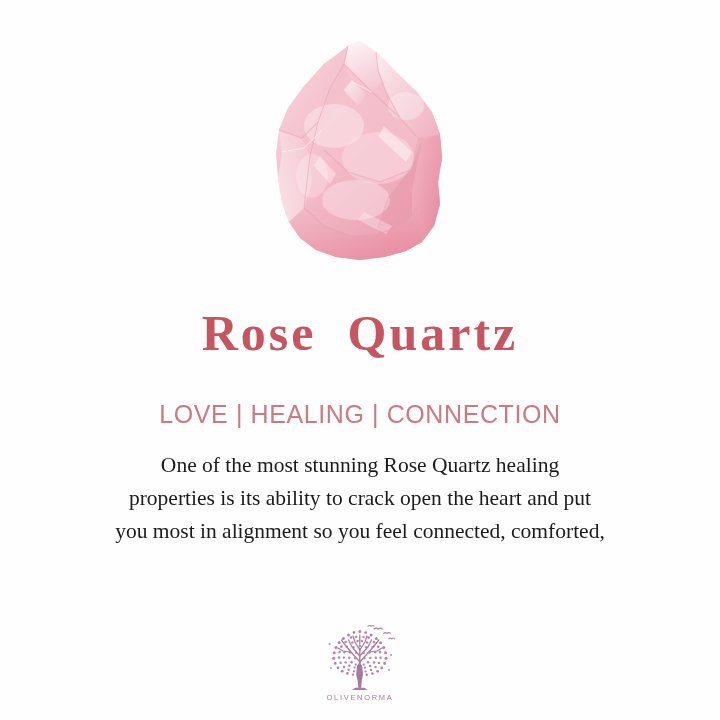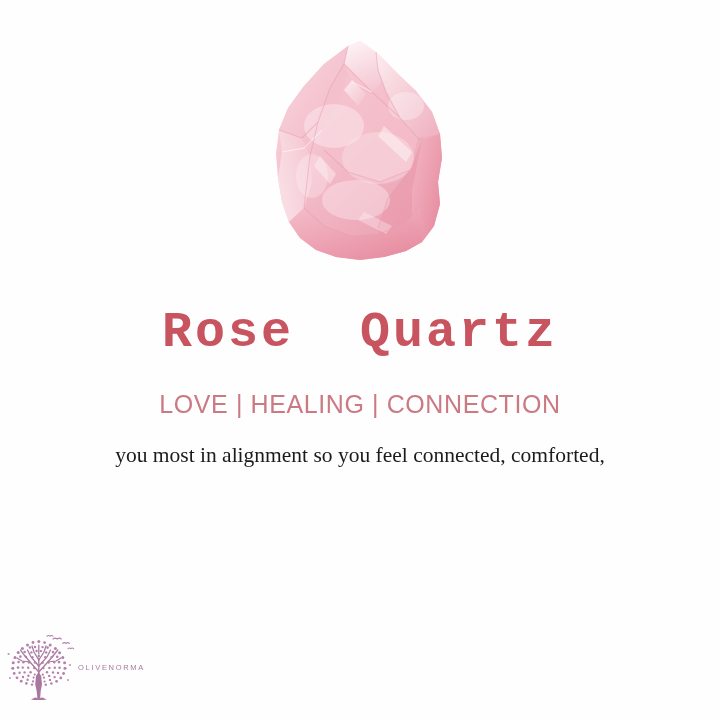--- a/index.html
+++ b/index.html
@@ -33,41 +33,41 @@
     align-items: flex-start;
     justify-content: center;
   }
   .crystal-svg {
     display: block;
     margin-top: 30px;
   }
 
   
   .title {
-    font-family: Liberation Mono, monospace;
+    font-family: Liberation Serif, serif;
     font-weight: bold;
     font-size: 50px;
     line-height: 1;
     color: #c8545f;
     letter-spacing: 3px;
     text-align: center;
     margin-top: 26px;
     white-space: pre;
   }
 
   
   .subtitle {
     font-family: "Liberation Sans", sans-serif;
     font-weight: 300;
     font-size: 25px;
     line-height: 1;
     color: #cb7a84;
     letter-spacing: 0.6px;
     text-align: center;
-    margin-top: 34px;
+    margin-top: 44px;
   }
 
   
   .body-copy {
     font-family: "Liberation Serif", serif;
     font-size: 21.5px;
     line-height: 33px;
     color: #1b1b1b;
     text-align: center;
     width: 668px;
@@ -78,21 +78,21 @@
     white-space: nowrap;
   }
 
   
   .logo-block {
     position: absolute;
     left: 0;
     right: 0;
     bottom: 18px;
     display: flex;
-    flex-direction: row;
+    flex-direction: column;
     align-items: center;
   }
   .logo-mark {
     display: block;
   }
   .logo-wordmark {
     font-family: "Liberation Sans", sans-serif;
     font-size: 7.5px;
     letter-spacing: 1.7px;
     color: #a9799f;
@@ -200,20 +200,22 @@
         <path d="M22,122 L44,118 L62,100"></path>
       </g>
     </svg>
   </div>
 
   <div class="title">Rose  Quartz</div>
 
   <div class="subtitle">LOVE | HEALING | CONNECTION</div>
 
   <div class="body-copy">
+    <span class="line">One of the most stunning Rose Quartz healing</span>
+    <span class="line">properties is its ability to crack open the heart and put</span>
     <span class="line">you most in alignment so you feel connected, comforted,</span>
   </div>
 
   <div class="logo-block">
     <svg class="logo-mark" width="78" height="70" viewBox="0 0 78 70" aria-hidden="true">
       <g fill="#b07fa6">
 
         <path d="M37.4,66.6 L36.6,58.5 L35.2,52.5 L36.0,44.0 L38.6,40.0 L41.2,44.0
                  L42.0,52.5 L40.8,58.5 L40.1,66.6 L44.6,68.0 L32.9,68.0 Z" fill="#a8789f"></path>
 

